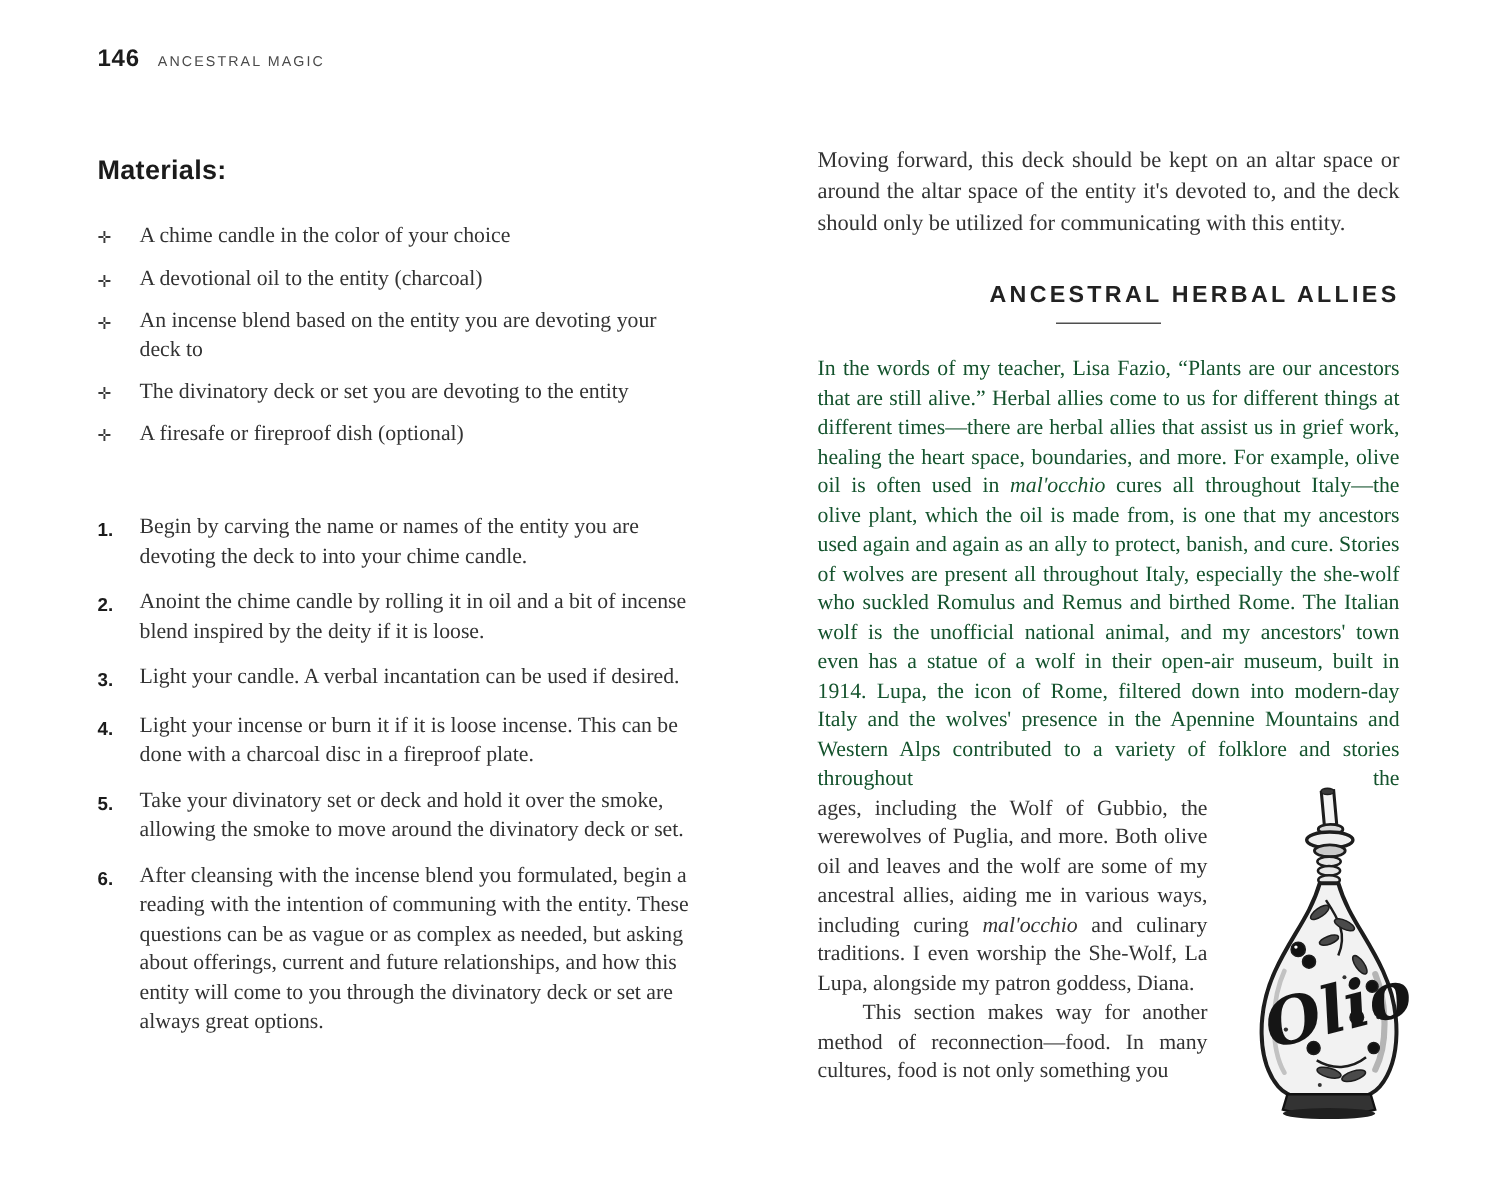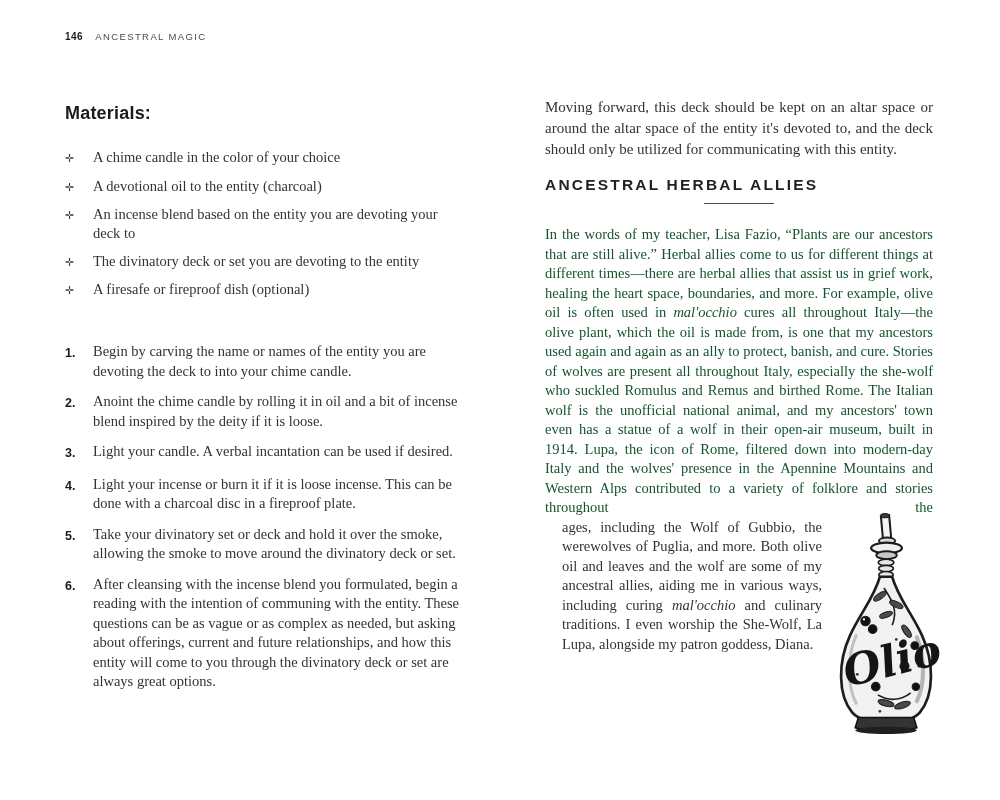--- a/index.html
+++ b/index.html
@@ -12,21 +12,21 @@
   .spread { position:relative; width:1000px; height:800px; background:#ffffff; }
 
   
   .running-head {
     position:absolute; top:31px;
     font-family:"Liberation Sans", sans-serif;
     font-size:9.5px; letter-spacing:1.4px; color:#4a4a4a;
     white-space:nowrap;
   }
   .running-head .pagenum {
-    font-weight:bold; color:#1c1c1c; letter-spacing:0.5px; font-size:10px;
+    font-weight:bold; color:#1c1c1c; letter-spacing:0.5px; font-size:16px;
   }
   .rh-left { left:65px; }
   .rh-right { right:68px; text-align:right; }
   .rh-left .pagenum { margin-right:12px; }
   .rh-right .pagenum { margin-left:12px; }
 
   
   .page-left  { position:absolute; left:65px;  top:33px; width:395px; }
   .page-right { position:absolute; left:545px; top:33px; width:388px; }
 
@@ -62,35 +62,35 @@
   }
   .step-text { flex:1; }
 
   
   .intro-para {
     margin-top:64px;
     font-size:15px; line-height:21px;
     text-align:justify; color:#333333;
   }
   .section-heading {
-    margin-top:16px; text-align:left;
+    margin-top:28px; text-align:right;
     font-family:"Liberation Sans", sans-serif;
     font-weight:bold; font-size:15.5px; letter-spacing:2.2px;
     color:#222222; white-space:nowrap;
   }
   .heading-rule {
     width:70px; height:1px; background:#4f4f4f; margin:9px auto 0 auto;
   }
   .body-full {
     margin-top:21px;
     font-size:14.5px; line-height:19.5px;
     text-align:justify; text-align-last:justify;
     color:#14532d;
   }
-  .body-wrap-zone { position:relative;margin-left:17px; }
+  .body-wrap-zone { position:relative; }
   .body-narrow {
     width:260px;
     font-size:14.5px; line-height:19.5px;
     text-align:justify; color:#333333;
   }
   .para-indent { text-indent:30px; }
   .italic { font-style:italic; }
 
   .illustration-box {
     position:absolute; right:-10px; top:-8px;
@@ -172,20 +172,21 @@
 
     <div class="body-full">
       <span>In the words of my teacher, Lisa Fazio, “Plants are our ancestors that are still alive.” Herbal allies come to us for different things at different times—there are herbal allies that assist us in grief work, healing the heart space, boundaries, and more. For example, olive oil is often used in </span><span class="italic">mal'occhio</span><span> cures all throughout Italy—the olive plant, which the oil is made from, is one that my ancestors used again and again as an ally to protect, banish, and cure. Stories of wolves are present all throughout Italy, especially the she-wolf who suckled Romulus and Remus and birthed Rome. The Italian wolf is the unofficial national animal, and my ancestors' town even has a statue of a wolf in their open-air museum, built in 1914. Lupa, the icon of Rome, filtered down into modern-day Italy and the wolves' presence in the Apennine Mountains and Western Alps contributed to a variety of folklore and stories throughout the</span>
     </div>
 
     <div class="body-wrap-zone">
       <div class="body-narrow">
         <div>
           <span>ages, including the Wolf of Gubbio, the werewolves of Puglia, and more. Both olive oil and leaves and the wolf are some of my ancestral allies, aiding me in various ways, including curing </span><span class="italic">mal'occhio</span><span> and culinary traditions. I even worship the She-Wolf, La Lupa, alongside my patron goddess, Diana.</span>
         </div>
+        <div class="para-indent">This section makes way for another method of reconnection—food. In many cultures, food is not only something you</div>
       </div>
 
       <div class="illustration-box">
         <svg viewBox="0 0 110 220" xmlns="http://www.w3.org/2000/svg">
 
           <g>
             <path d="M51,6 L59,5 L61,27 L53,28 Z" fill="#f5f5f5" stroke="#1d1d1d" stroke-width="2"></path>
             <ellipse cx="55" cy="5.5" rx="4.2" ry="2" fill="#3a3a3a" stroke="#1d1d1d" stroke-width="1"></ellipse>
             <ellipse cx="57" cy="30" rx="8" ry="3.2" fill="#d9d9d9" stroke="#1d1d1d" stroke-width="1.8"></ellipse>
             <ellipse cx="56.5" cy="37" rx="15" ry="5.2" fill="#efefef" stroke="#1d1d1d" stroke-width="2.2"></ellipse>

